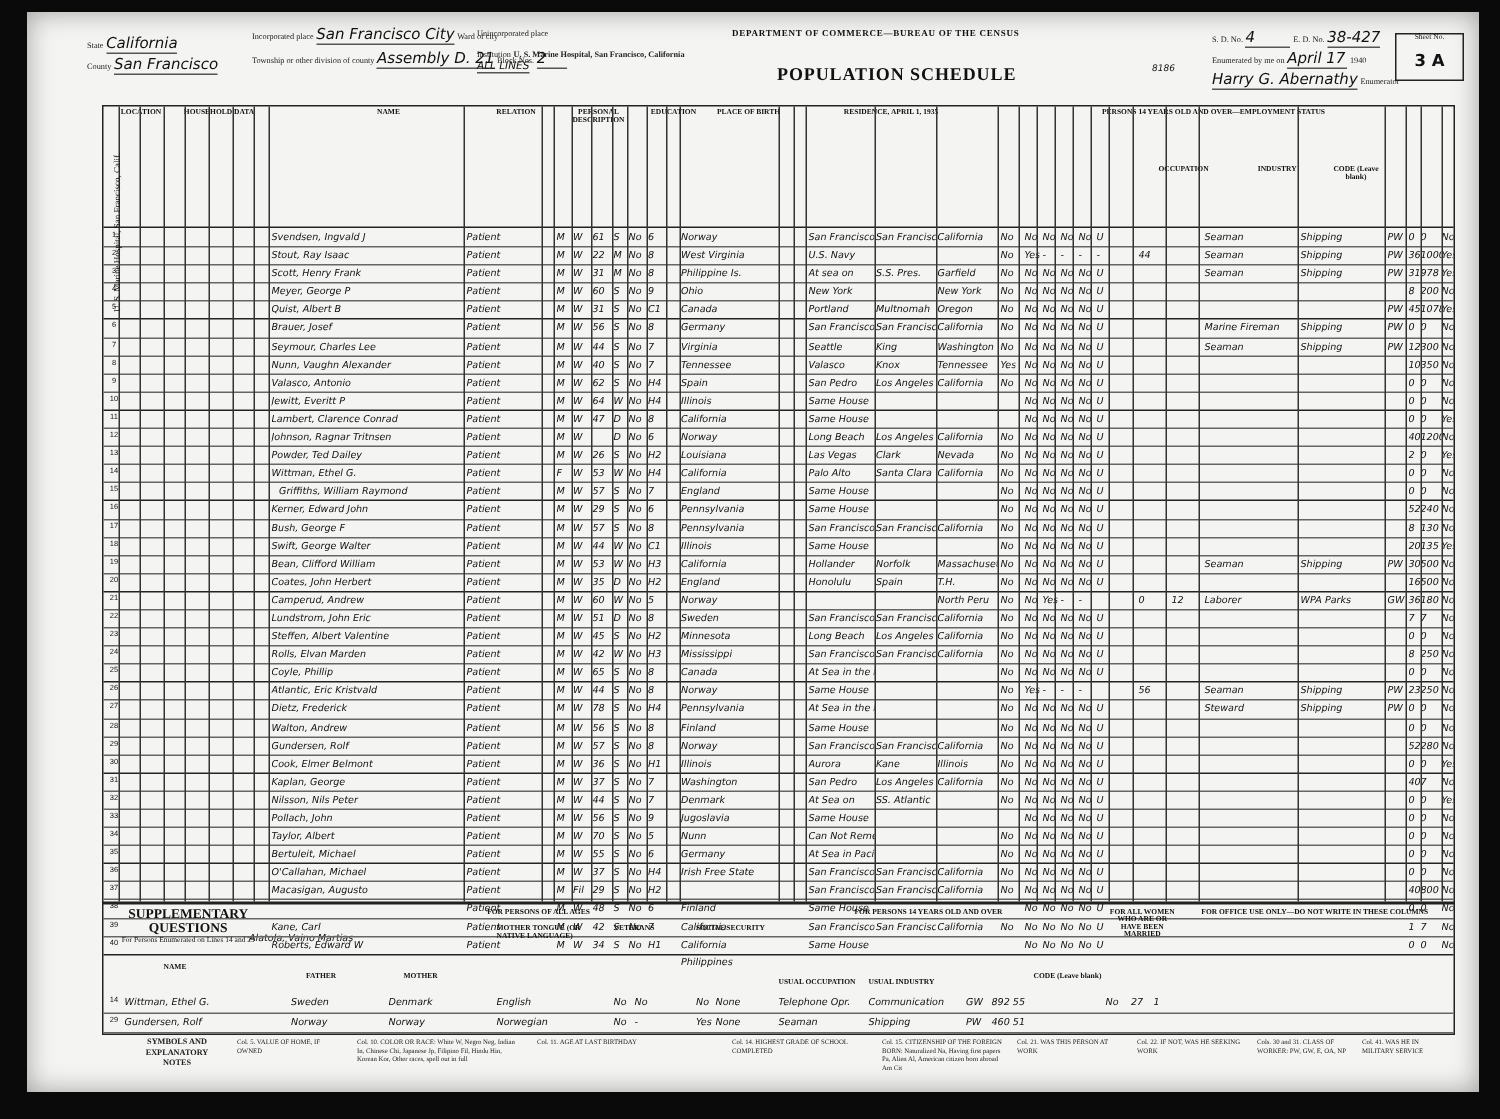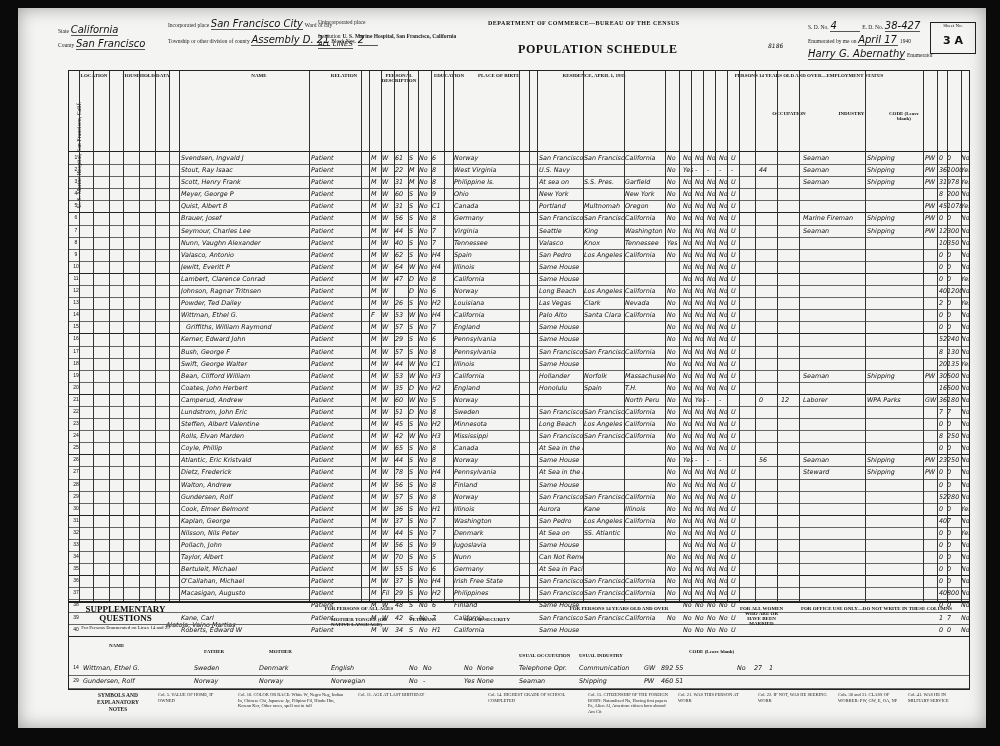--- a/index.html
+++ b/index.html
@@ -1148,21 +1148,21 @@
         <div class="row">
           <span class="ln" style="left: 2px; width: 10px;">37</span>
           <span class="c" style="left: 112px; width: 125px;">Macasigan, Augusto</span>
           <span class="c" style="left: 242px; width: 48px;">Patient</span>
           <span class="c" style="left: 302px; width: 9px;">M</span>
           <span class="c" style="left: 313px; width: 12px;">Fil</span>
           <span class="c" style="left: 326px; width: 13px;">29</span>
           <span class="c" style="left: 340px; width: 9px;">S</span>
           <span class="c" style="left: 350px; width: 12px;">No</span>
           <span class="c" style="left: 363px; width: 12px;">H2</span>
-          <span class="c" style="left: 385px; width: 65px;">Philippines</span>
+          <span class="c" style="left: 385px; width: 65px; margin-top: 48px;">Philippines</span>
           <span class="c" style="left: 470px; width: 44px;">San Francisco</span>
           <span class="c" style="left: 515px; width: 40px;">San Francisco</span>
           <span class="c" style="left: 556px; width: 40px;">California</span>
           <span class="c" style="left: 598px; width: 10px;">No</span>
           <span class="c" style="left: 614px; width: 10px;">No</span>
           <span class="c" style="left: 626px; width: 10px;">No</span>
           <span class="c" style="left: 638px; width: 10px;">No</span>
           <span class="c" style="left: 650px; width: 10px;">No</span>
           <span class="c" style="left: 662px; width: 8px;">U</span>
           <span class="c" style="left: 690px; width: 14px;"></span>

